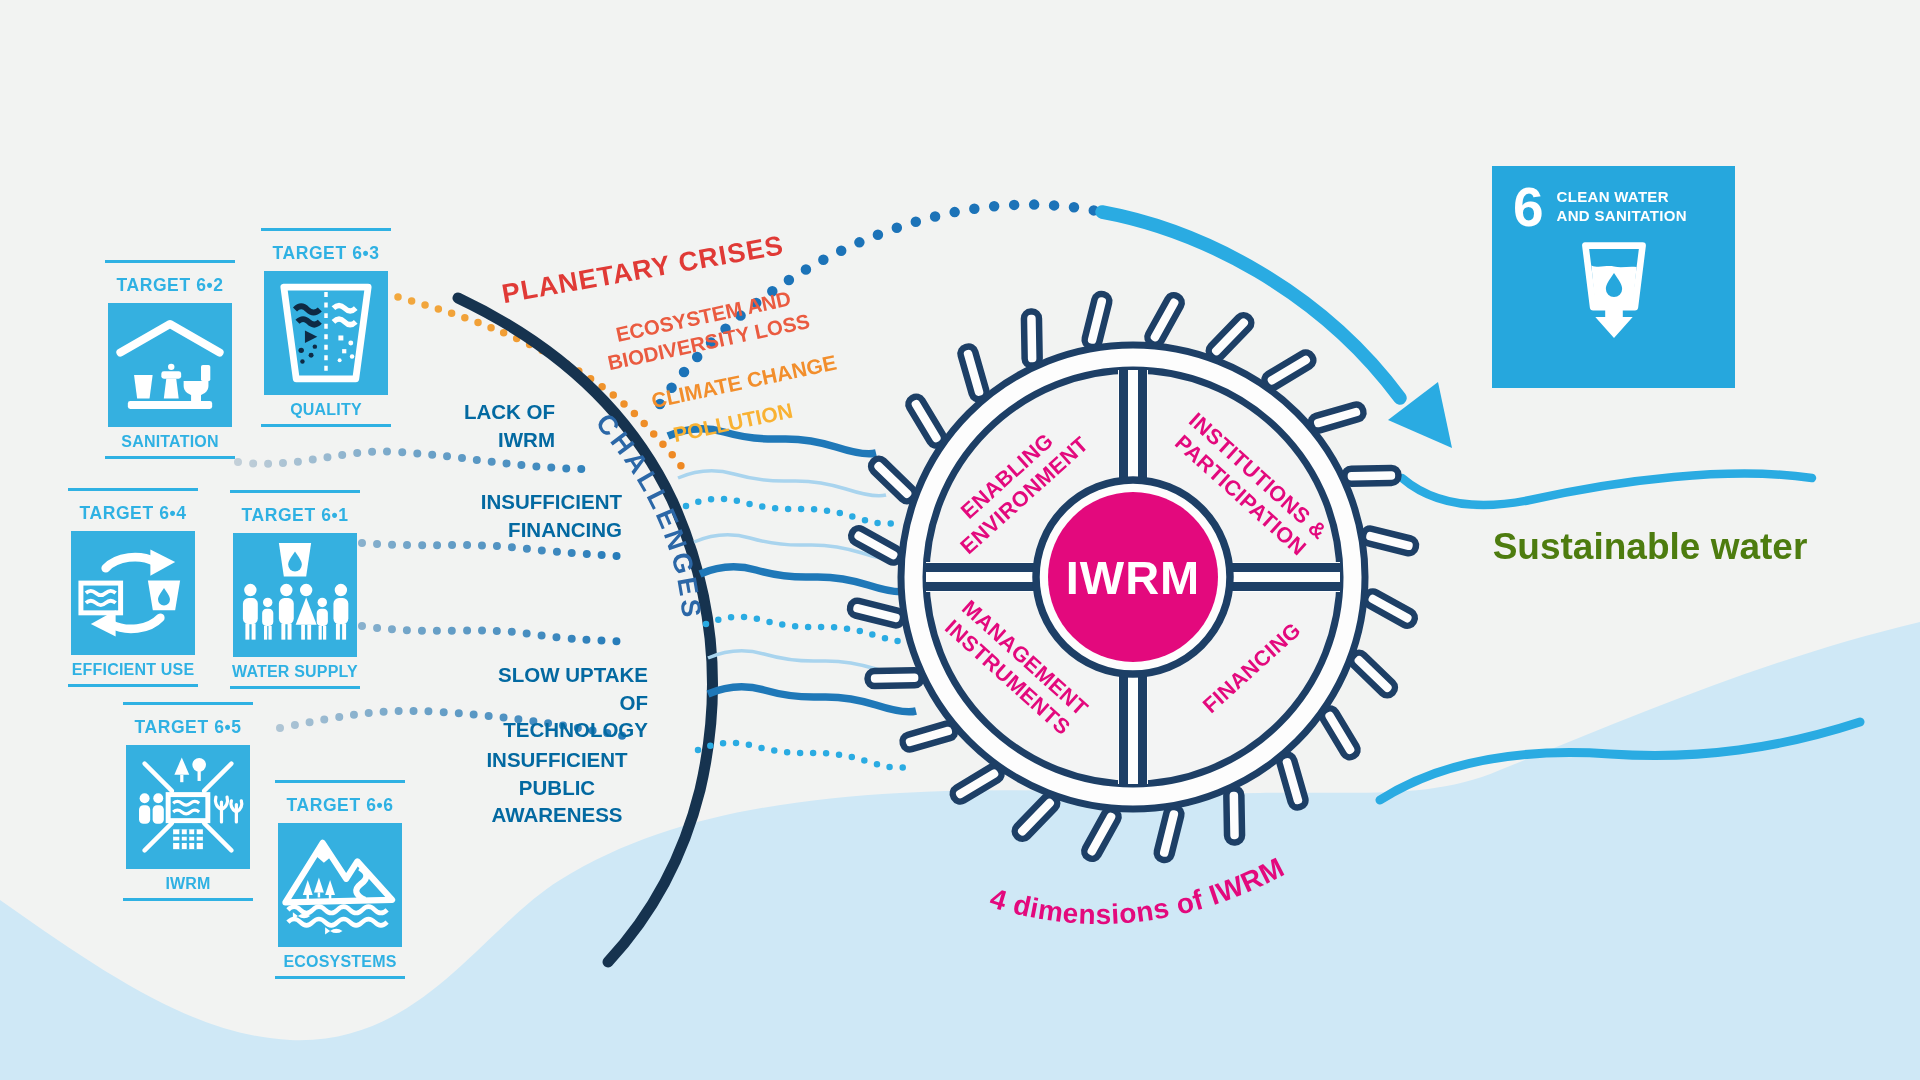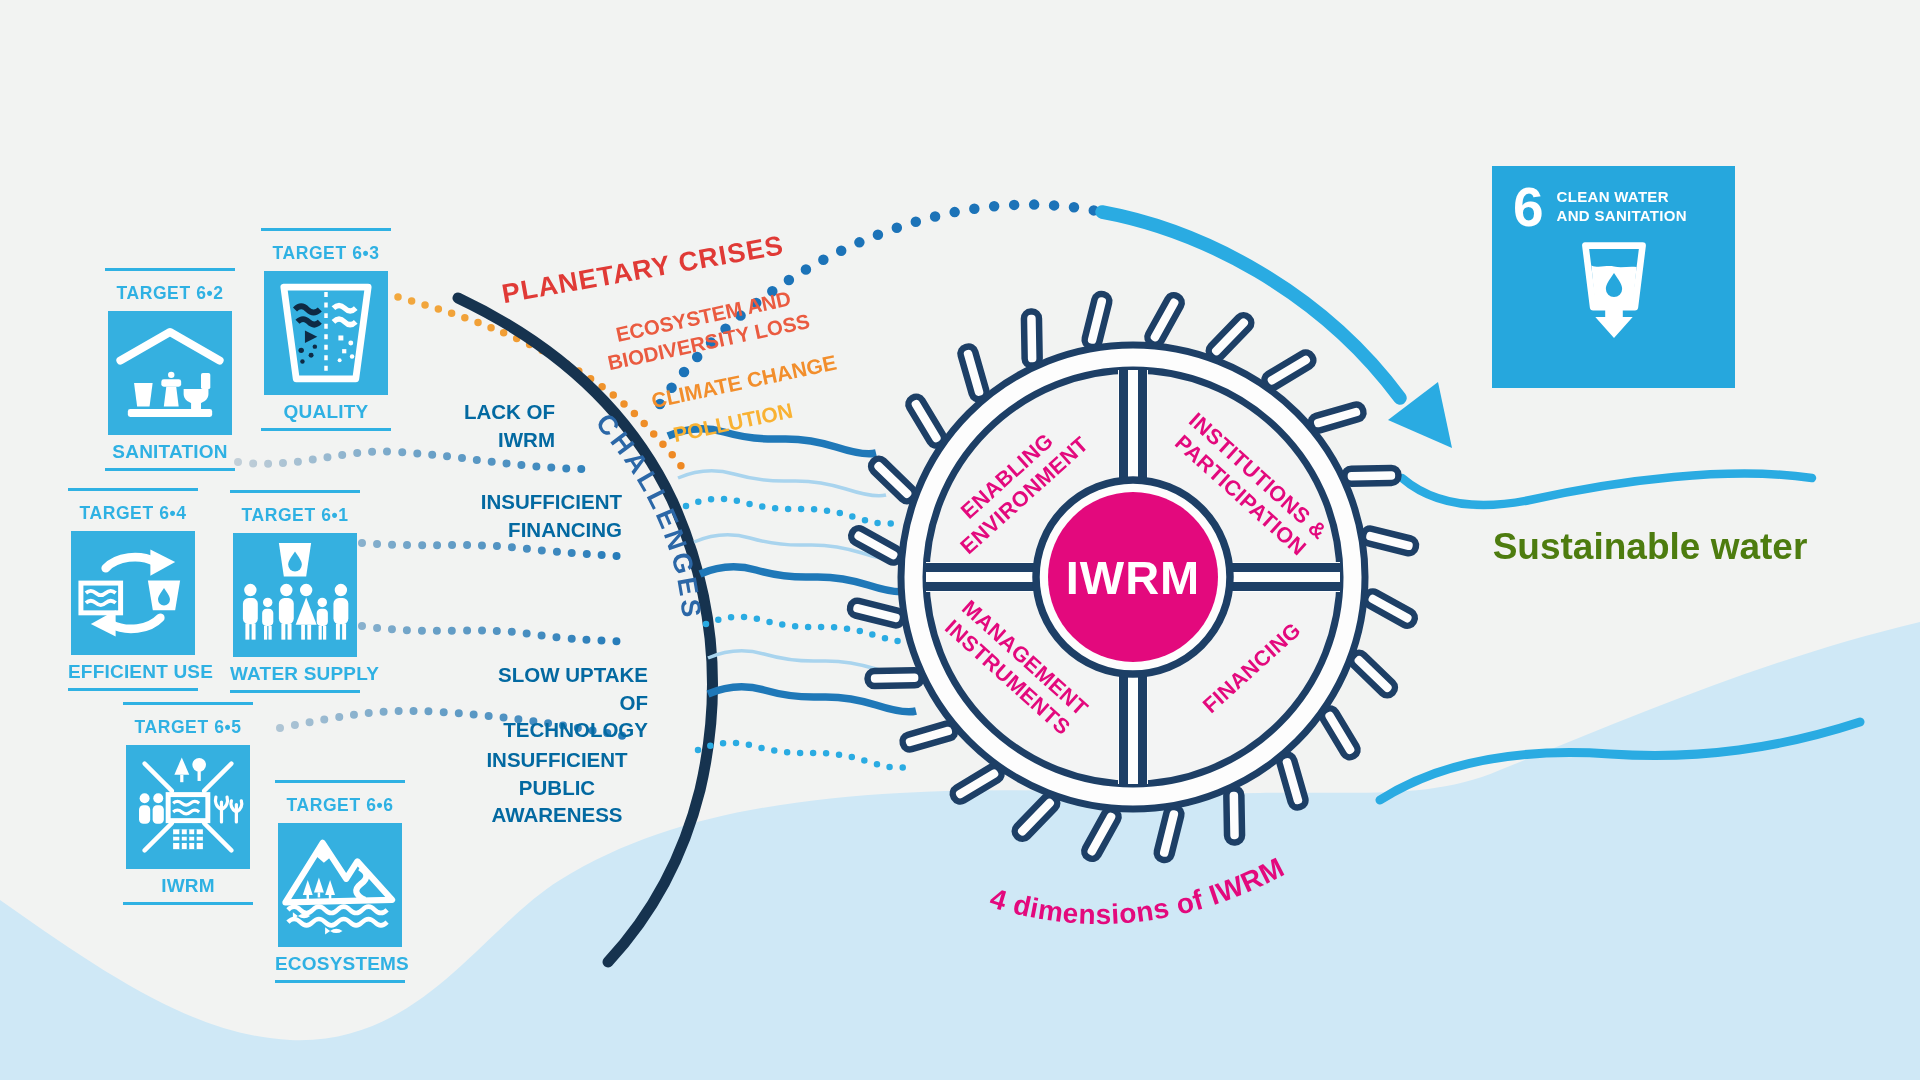--- a/index.html
+++ b/index.html
@@ -6,21 +6,21 @@
   .stage{position:relative;width:1920px;height:1080px;overflow:hidden;background:#f2f3f2;
          font-family:"Liberation Sans","DejaVu Sans",sans-serif;}
   svg.art{position:absolute;left:0;top:0;width:1920px;height:1080px;}
 
   
   .sdg-card{position:absolute;width:130px;text-align:center;color:#2fb1e3;font-weight:700;}
   .card-top{font-size:17.5px;letter-spacing:.6px;border-top:3px solid #2fb1e3;padding-top:12px;
             margin-bottom:7px;white-space:nowrap;}
   .card-icon{width:124px;height:124px;background:#35b0e0;margin:0 auto;}
   .card-icon svg{display:block;width:124px;height:124px;}
-  .card-name{font-size:19px;letter-spacing:.2px;border-bottom:3px solid #2fb1e3;
+  .card-name{font-size:16px;letter-spacing:.2px;border-bottom:3px solid #2fb1e3;
              padding-bottom:5px;margin-top:6px;white-space:nowrap;}
 
   
   .rot{position:absolute;transform:translate(-50%,-50%) rotate(var(--r,0deg));
        white-space:nowrap;font-weight:700;text-align:center;}
   .crisis-title{color:#e03a36;font-size:27px;letter-spacing:1px;}
   .crisis-item span{display:block;line-height:1.25;}
 
   .challenge{position:absolute;color:#0369a1;font-weight:700;font-size:20.5px;line-height:1.35;
              text-align:right;}
@@ -144,21 +144,21 @@
         <circle cx="1133" cy="577" r="97" fill="#fdfdfd" stroke="#1d3f66" stroke-width="7.5"></circle>
         <circle cx="1133" cy="577" r="85" fill="#e3097d"></circle>
       </g>
 
     <path id="dimPath" fill="none" d="M982,904 Q1140,958 1300,866"></path>
     <text font-size="28" font-weight="bold" fill="#e3097d" letter-spacing="0.5">
       <textPath href="#dimPath" startOffset="2%">4 dimensions of IWRM</textPath>
     </text>
   </svg>
 
-  <div class="sdg-card" style="left:105px;top:268px;">
+  <div class="sdg-card" style="left:105px;top:260px;">
     <div class="card-top">TARGET 6•2</div>
     <div class="card-icon">
       <svg viewBox="0 0 100 100">
         <path d="M10 40 L50 17 L90 40" stroke="#fff" stroke-width="6.5" fill="none" stroke-linecap="round" stroke-linejoin="round"></path>
         <rect x="16" y="79" width="68" height="6.5" rx="2" fill="#fff"></rect>
         <path fill="#fff" d="M21 58 h15 l-2.5 19 h-10 z"></path>
         <circle cx="51" cy="51.5" r="2.6" fill="#fff"></circle>
         <rect x="43" y="55" width="16" height="6" rx="2" fill="#fff"></rect>
         <path fill="#fff" d="M47 61 h8 l2 16 h-12 z"></path>
         <rect x="75" y="50" width="7.5" height="13" rx="1.5" fill="#fff"></rect>

